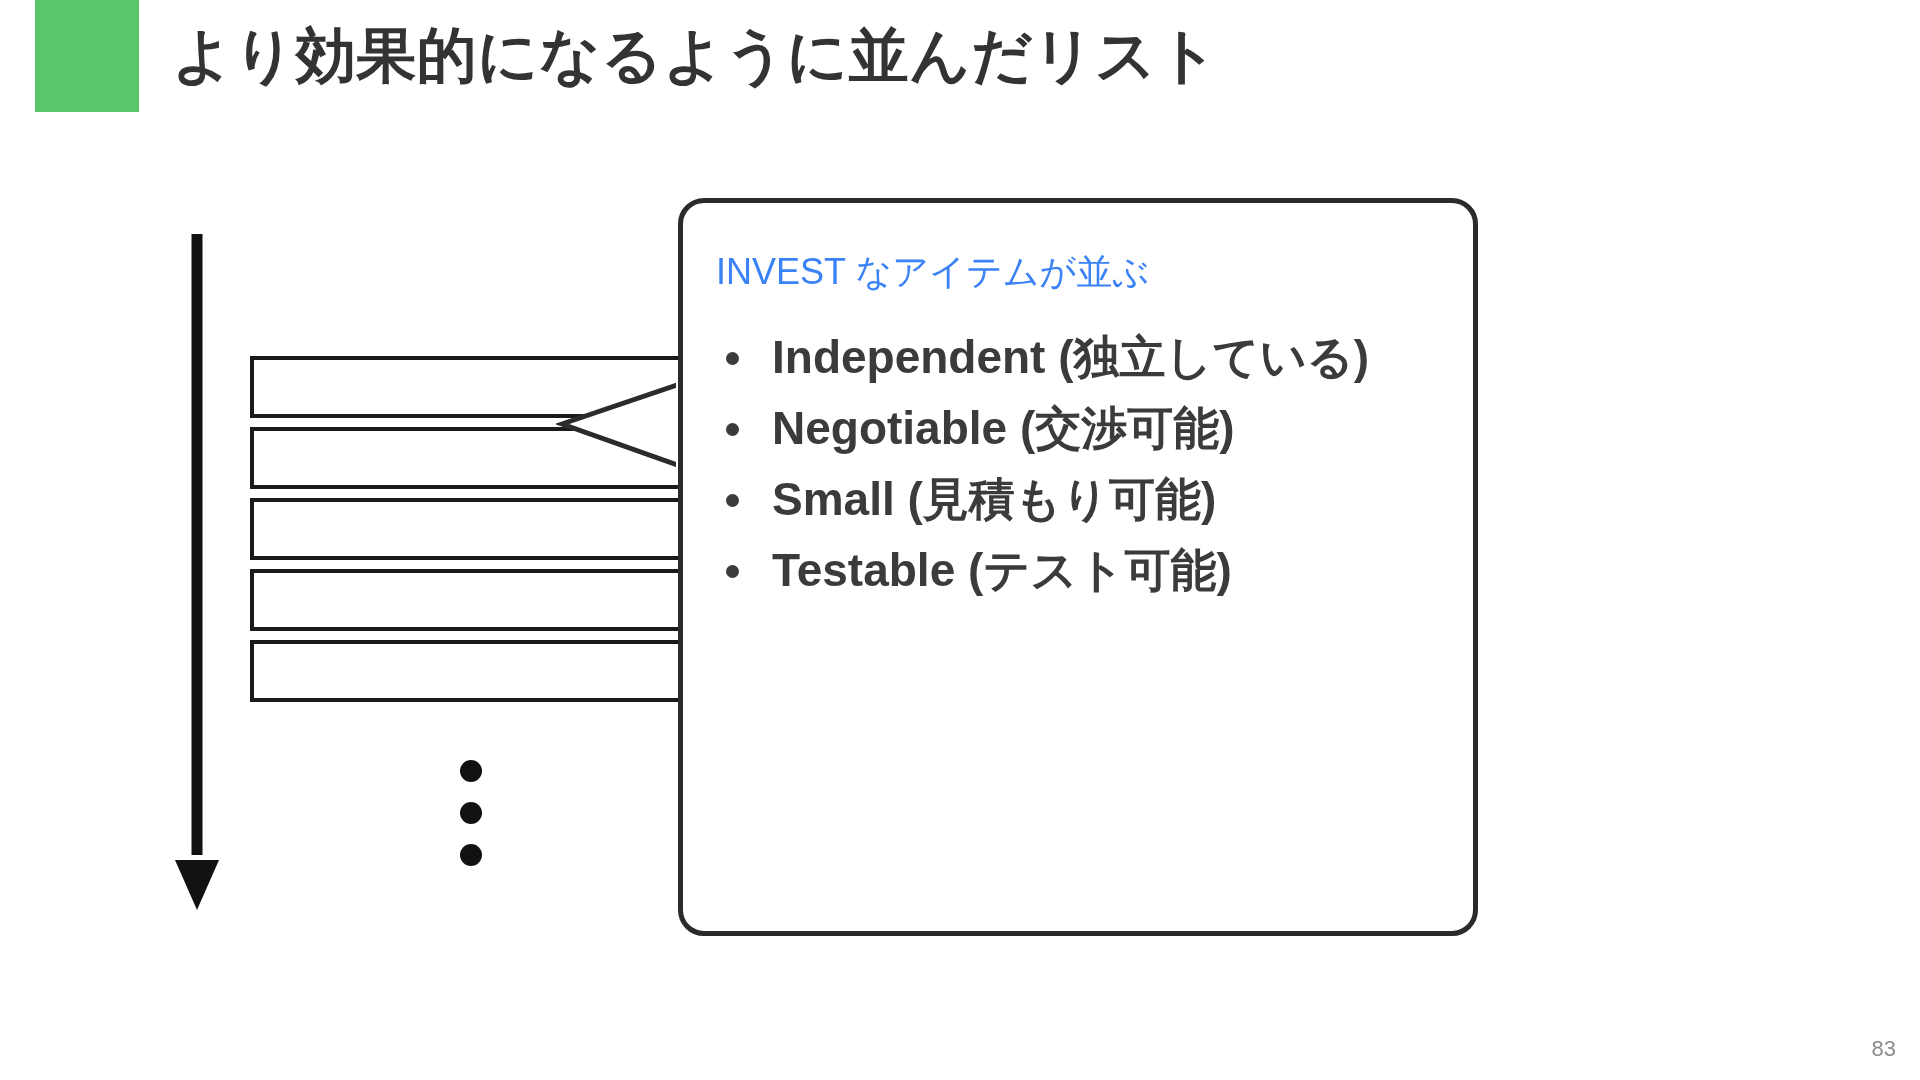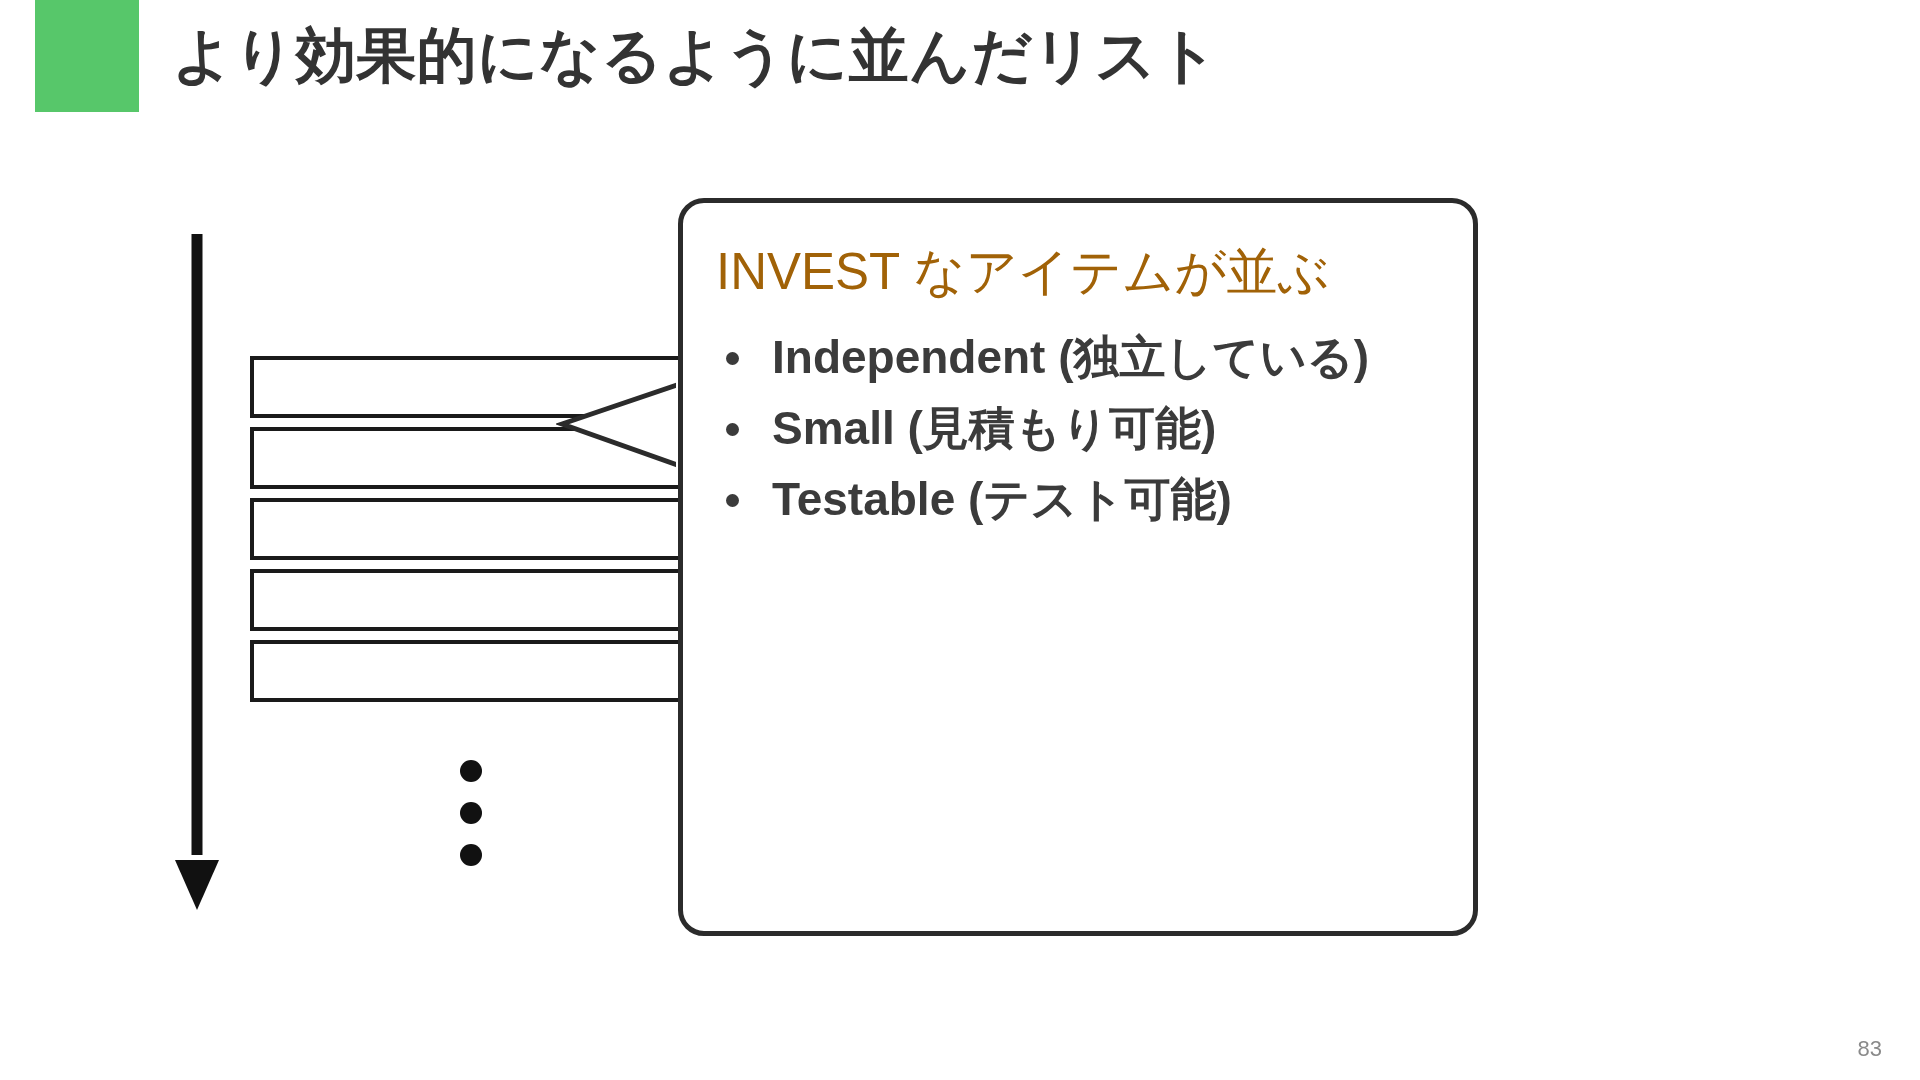--- a/index.html
+++ b/index.html
@@ -100,23 +100,23 @@
     border-radius: 26px;
     background: #ffffff;
   }
   #callout-content {
     position: absolute;
     left: 716px;
     top: 236px;
     width: 760px;
   }
   #callout-heading {
-    font-size: 51px;
+    font-size: 36px;
     line-height: 72px;
-    color: #a16207;
+    color: #3b82f6;
     white-space: nowrap;
   }
   #invest-list {
     margin: 14px 0 0 0;
     padding: 0;
     list-style: none;
     font-weight: bold;
   }
   #invest-list li {
     position: relative;
@@ -132,21 +132,21 @@
     top: 30px;
     width: 13px;
     height: 13px;
     border-radius: 50%;
     background: #3b3b3b;
   }
 
   
   #slide-number {
     position: absolute;
-    right: 38px;
+    right: 24px;
     bottom: 18px;
     font-size: 22px;
     color: #8a8a8a;
   }
 </style>
 </head>
 <body>
 
 <div id="slide">
 
@@ -185,20 +185,24 @@
 
   <div id="callout-content">
     <div id="callout-heading">INVEST なアイテムが並ぶ</div>
     <ul id="invest-list">
       <li>
         <span class="bullet-dot"></span>
         <span>Independent (独立している)</span>
       </li>
       <li>
         <span class="bullet-dot"></span>
+        <span>Negotiable (交渉可能)</span>
+      </li>
+      <li>
+        <span class="bullet-dot"></span>
         <span>Small (見積もり可能)</span>
       </li>
       <li>
         <span class="bullet-dot"></span>
         <span>Testable (テスト可能)</span>
       </li>
     </ul>
   </div>
 
   <div id="slide-number">83</div>

